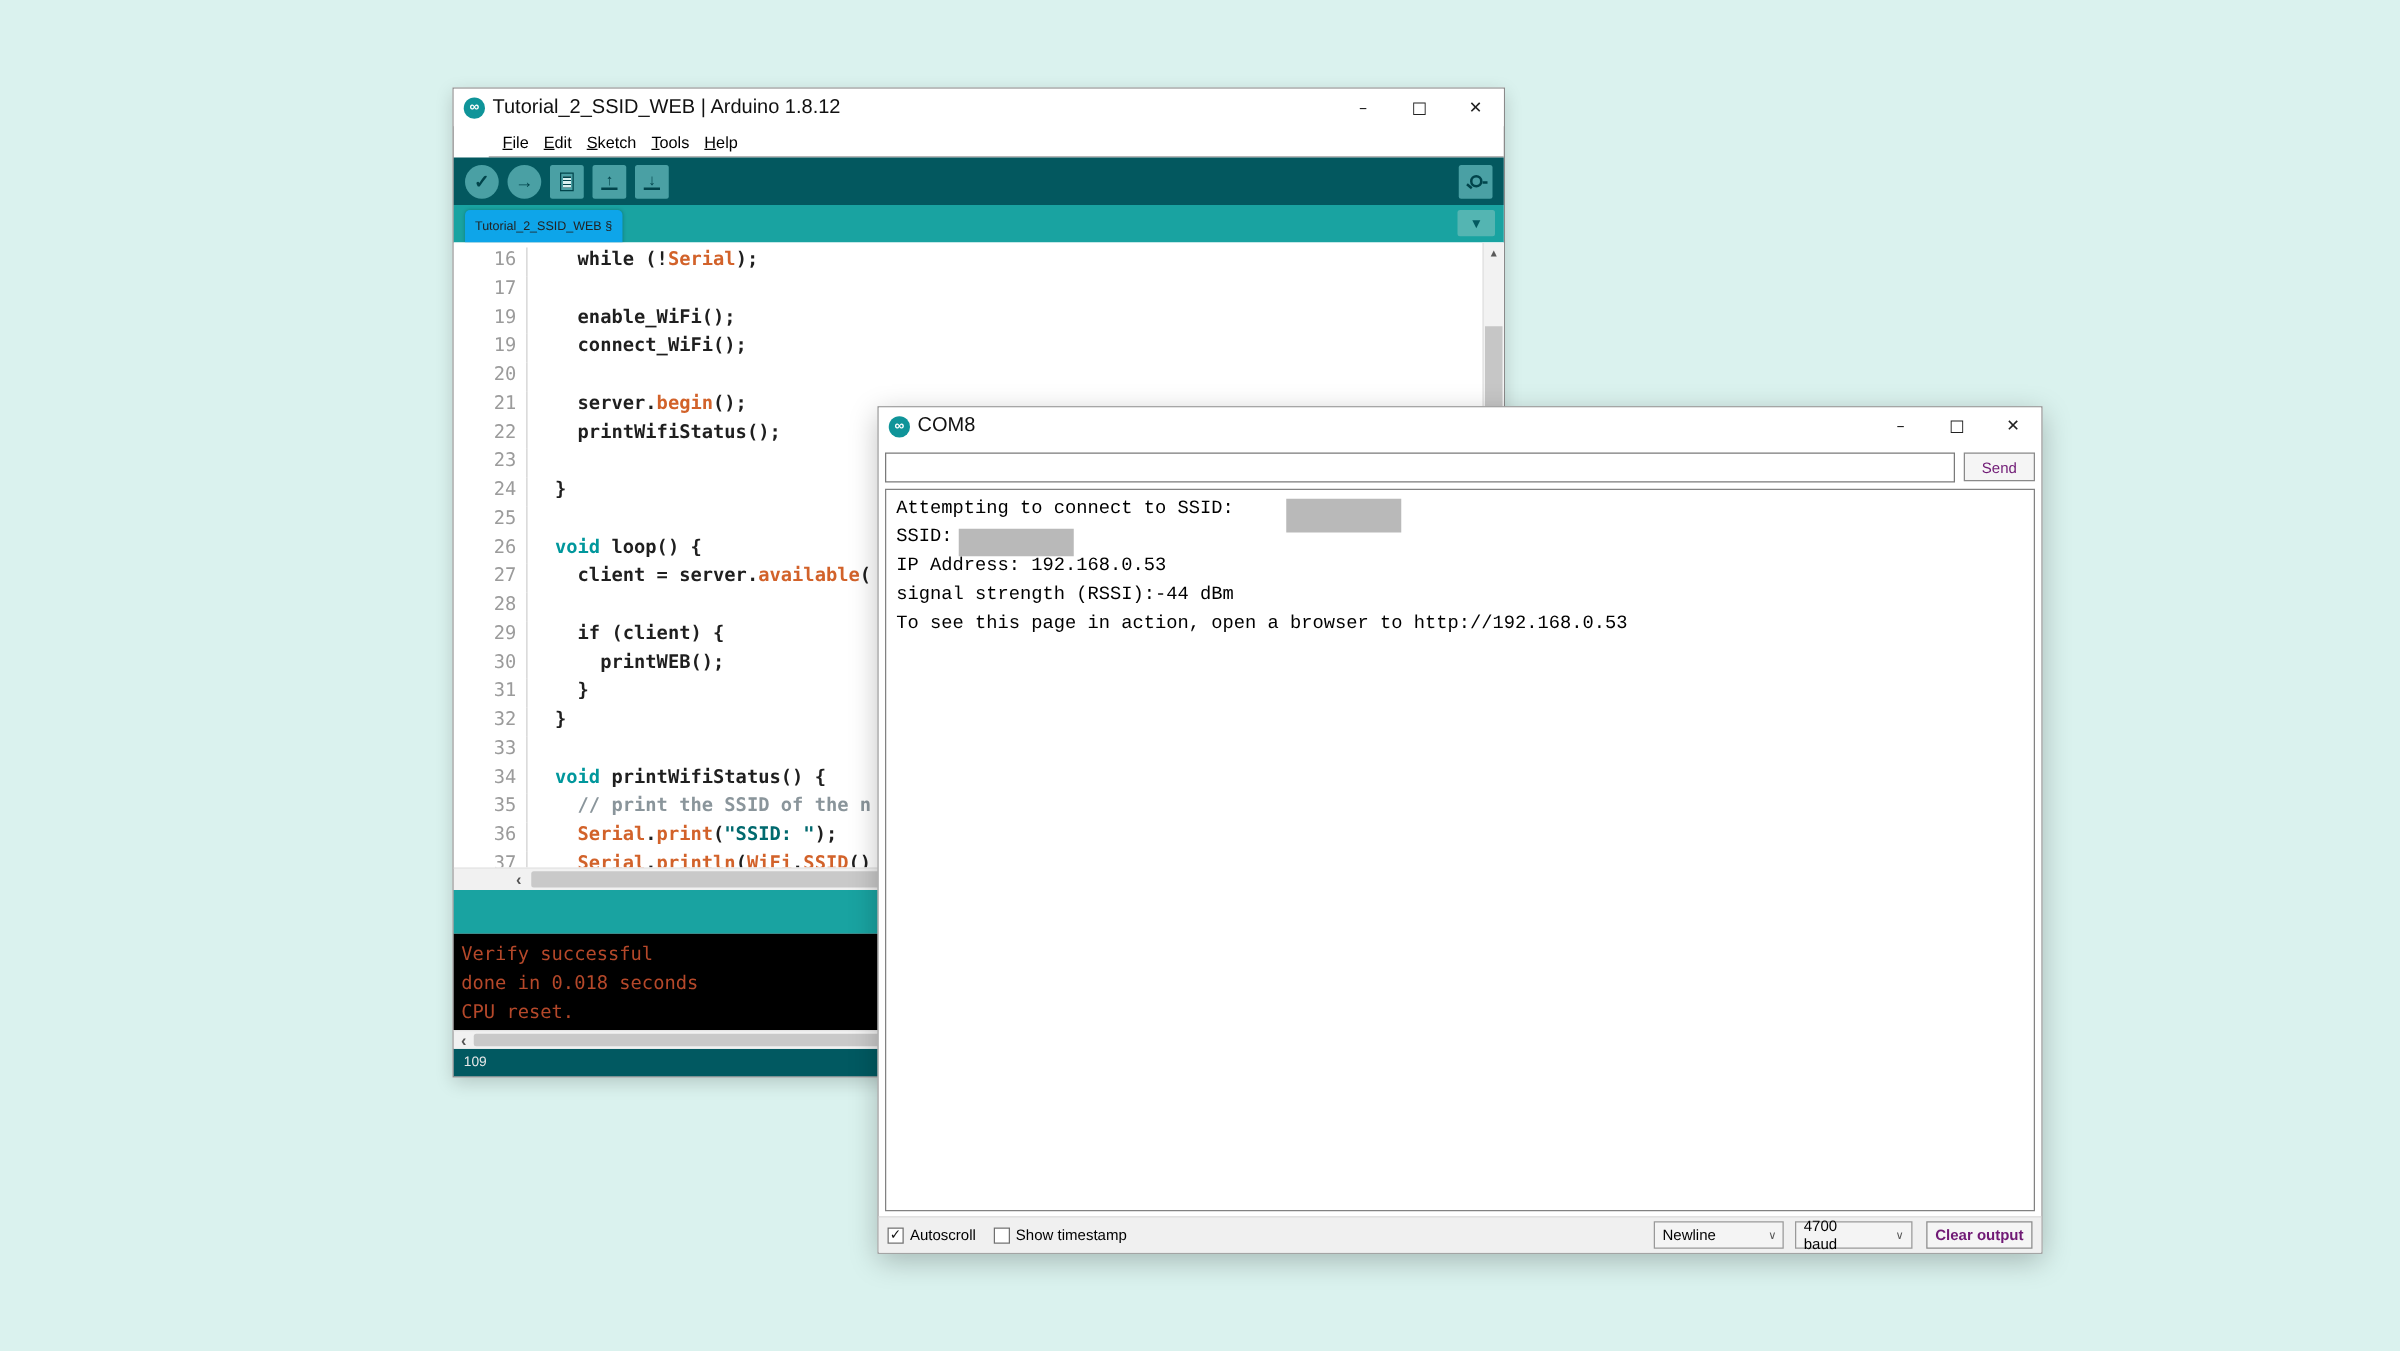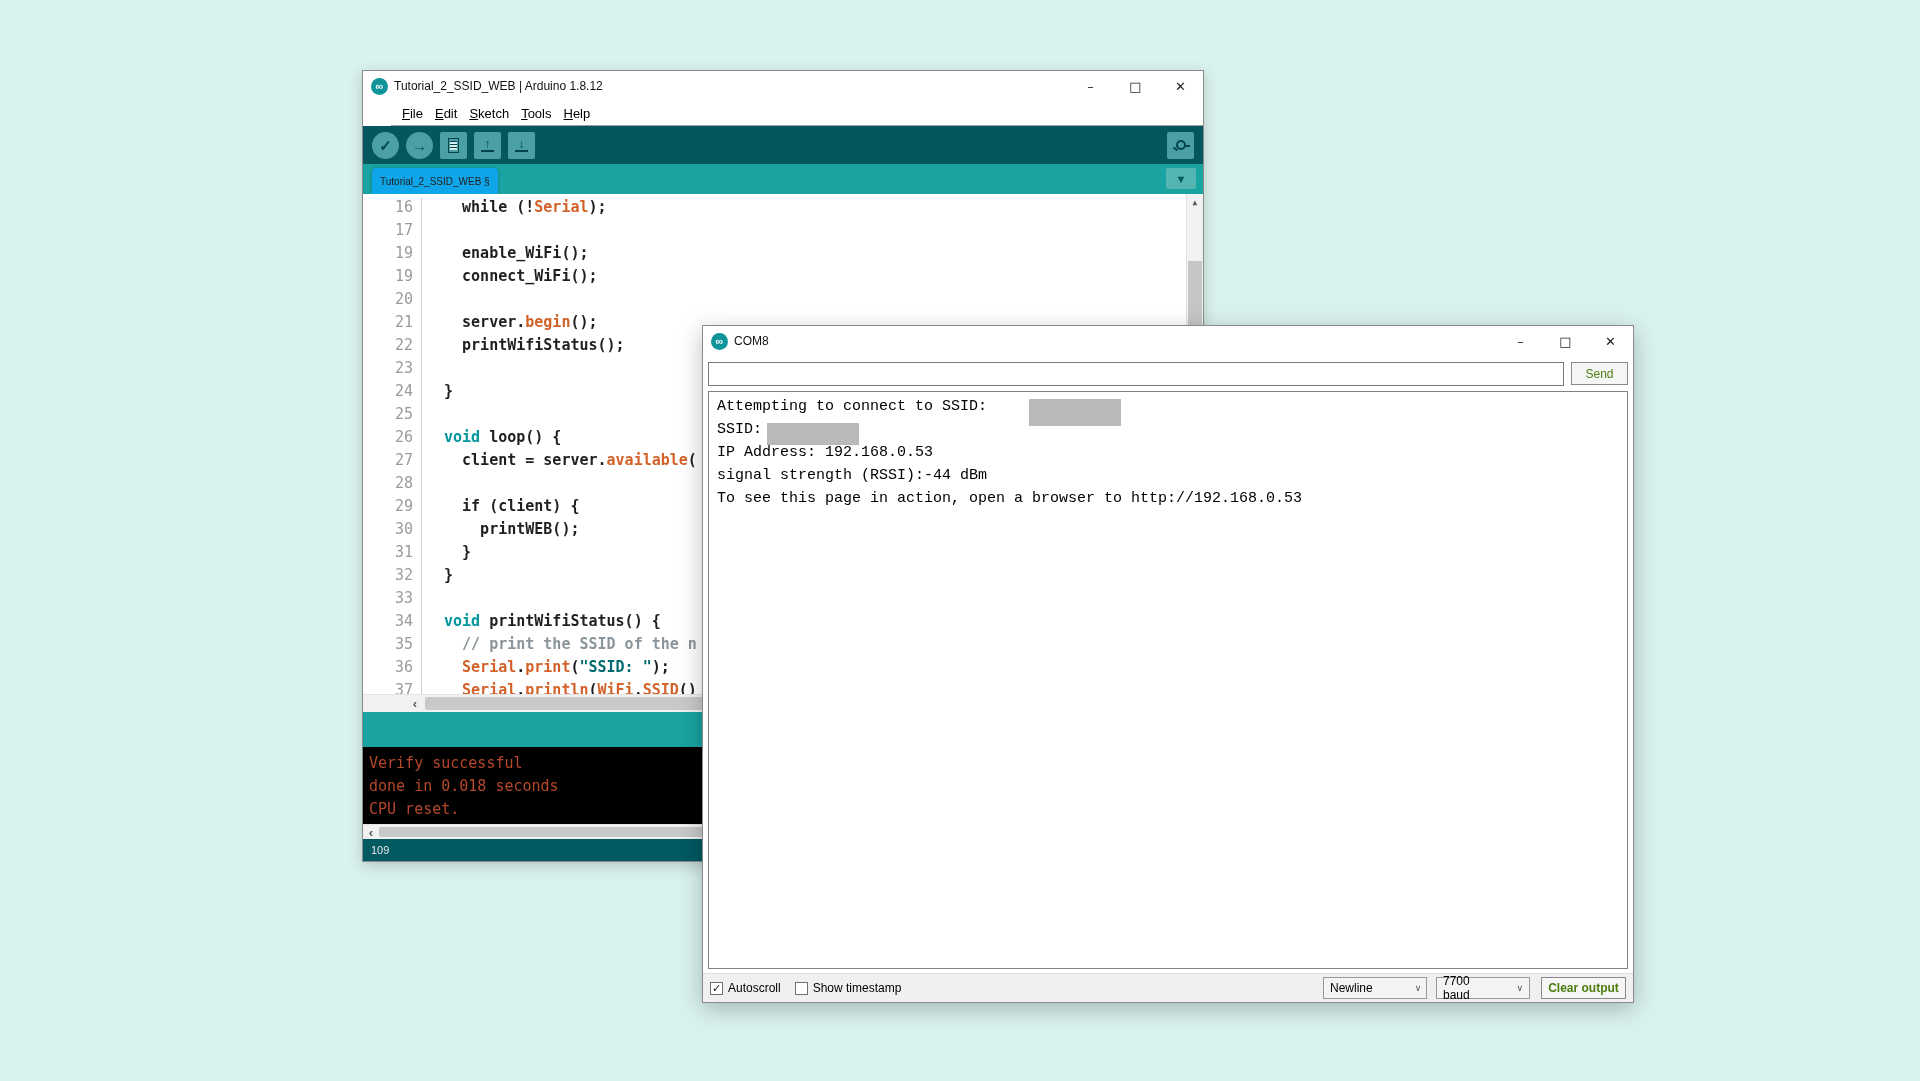--- a/index.html
+++ b/index.html
@@ -7,21 +7,21 @@
   body { background:#daf2ee; font-family:"Liberation Sans", sans-serif; position:relative; }
 
   .window { position:absolute; background:#fff; border:1px solid #8a8a8a; display:flex; flex-direction:column; }
   #arduino-window { left:362px; top:70px; width:842px; height:792px; box-shadow:0 4px 14px rgba(0,0,0,.18); }
   #serial-window  { left:702px; top:325px; width:932px; height:678px; box-shadow:0 6px 22px rgba(0,0,0,.25); }
 
   
   .titlebar { height:30px; background:#fff; display:flex; align-items:center; padding-left:8px; flex:none; }
   .app-icon { width:17px; height:17px; border-radius:50%; background:#0f9499; color:#fff;
               font-size:11px; line-height:16px; text-align:center; margin-right:6px; flex:none; font-weight:bold; }
-  .title-text { font-size:12px; color:#111; }
+  .title-text { font-size:16px; color:#111; }
   .win-controls { margin-left:auto; display:flex; height:100%; }
   .win-btn { width:45px; height:100%; display:flex; align-items:center; justify-content:center;
              font-size:13px; color:#222; font-family:"DejaVu Sans", sans-serif; }
 
   
   .menubar { height:25px; display:flex; align-items:center; padding-left:5px; border-bottom:1px solid #9f9f9f; flex:none;margin-left:28px; }
   .menu-item { font-size:13px; color:#000; padding:0 6px; }
   .menu-item u { text-decoration:underline; }
 
   
@@ -74,21 +74,21 @@
   .teal-strip { height:35px; background:#19a3a1; flex:none; }
   .console { height:77px; background:#000; color:#b5482a; font-family:"DejaVu Sans Mono", monospace;
              font-size:15px; line-height:23px; padding:5px 0 0 6px; flex:none; }
   .statusbar { height:22px; background:#015961; color:#e8e8e8; font-size:11px; display:flex; align-items:center;
                padding-left:8px; flex:none; }
 
   
   .serial-body { flex:1; display:flex; flex-direction:column; background:#fff; }
   .input-row { height:33px; display:flex; align-items:center; padding:4px 5px 2px 5px; gap:7px; flex:none; }
   .serial-input { flex:1; height:24px; border:1px solid #7a7a7a; font-size:13px; padding:0 4px; outline:none; }
-  .btn { background:#f5f5f5; border:1px solid #8a8a8a; font-size:12px; color:#4d7c0f;
+  .btn { background:#f5f5f5; border:1px solid #8a8a8a; font-size:12px; color:#701a75;
          display:flex; align-items:center; justify-content:center; font-family:"Liberation Sans", sans-serif; }
   .send-btn { width:57px; height:23px; flex:none; }
   .output-wrap { flex:1; margin:2px 5px 4px 5px; border:1px solid #828282; position:relative; overflow:hidden;
                  background:#fff; font-family:"Liberation Mono", monospace; font-size:15px; }
   .serial-text { padding:6px 0 0 8px; }
   .sline { height:23px; white-space:pre; color:#000; }
   .redaction { position:absolute; background:#b9b9b9; }
   .serial-bottom { height:29px; background:#f0f0f0; border-top:1px solid #dcdcdc; display:flex; align-items:center;
                    padding:0 7px; flex:none; font-size:12px; color:#000; }
   .chk-group { display:flex; align-items:center; gap:5px; margin-right:14px; }
@@ -252,19 +252,19 @@
       <div class="chk-group">
         <span class="checkbox" id="timestamp-box"></span>
         <span>Show timestamp</span>
       </div>
       <div class="bottom-spacer"></div>
       <div class="dropdown dd-lineending">
         <span>Newline</span>
         <span class="dd-chevron">∨</span>
       </div>
       <div class="dropdown dd-baud">
-        <span>7700 baud</span>
+        <span>4700 baud</span>
         <span class="dd-chevron">∨</span>
       </div>
       <div class="btn clear-btn">Clear output</div>
     </div>
   </div>
 </div>
 
 </body></html>

